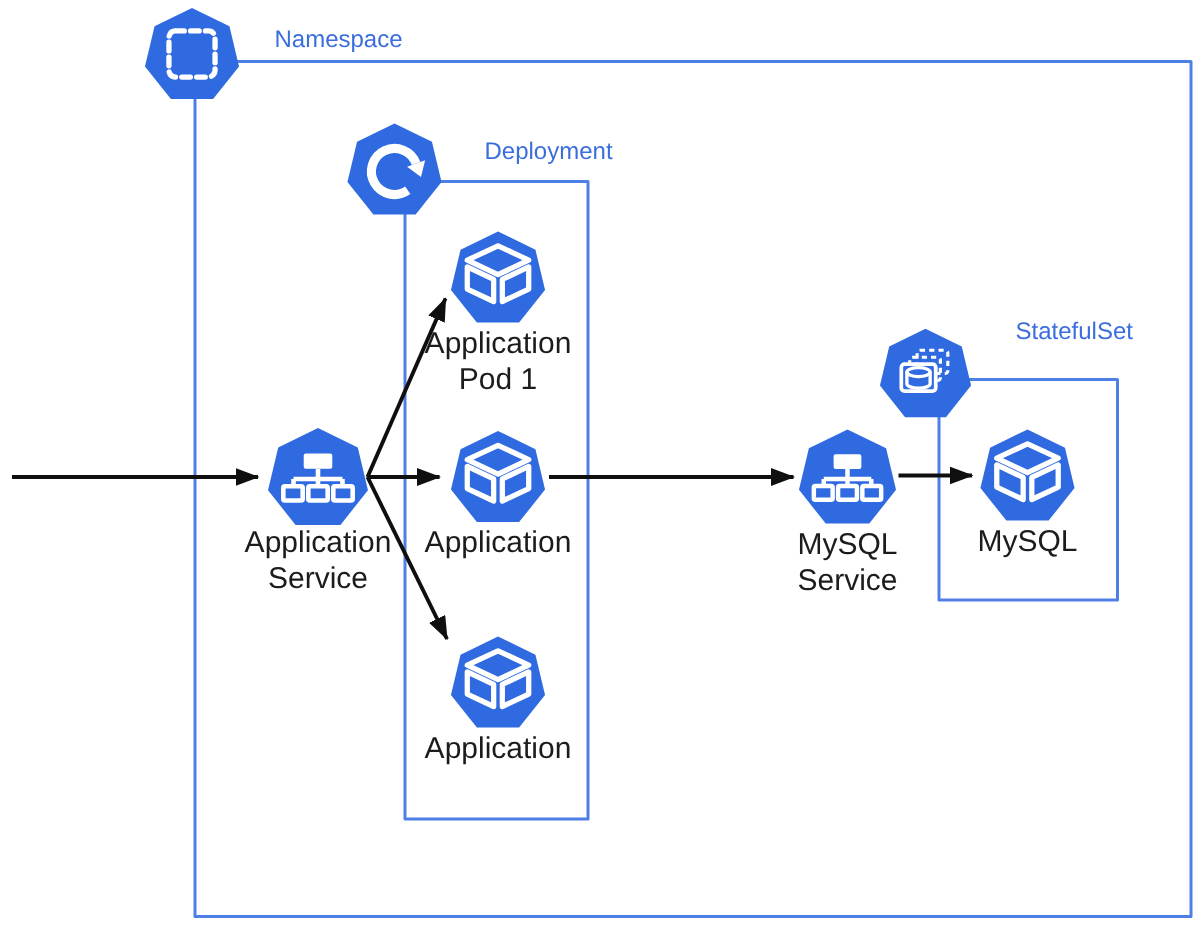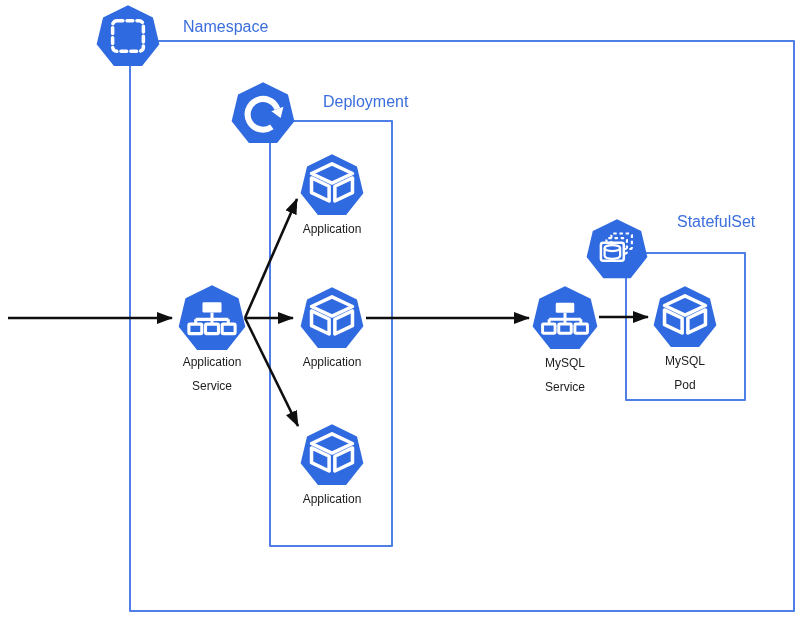--- a/index.html
+++ b/index.html
@@ -14,21 +14,21 @@
   .group-label{
     position:absolute;z-index:6;color:var(--group-label-blue,#3B6EDD);
     font-size:16px;line-height:20px;white-space:nowrap;margin-left:23px;
   }
   .node{position:absolute;z-index:5;}
   .hept-icon{position:absolute;z-index:5;display:block;}
   .node .hept-icon{position:relative;}
   .node-label{
     position:absolute;top:64px;left:50%;transform:translateX(-50%);
     width:150px;text-align:center;color:var(--node-label-dark,#1C1C1E);
-    font-size:12px;line-height:24px;z-index:6;
+    font-size:20px;line-height:24px;z-index:6;
   }
   .node-label.svc-offset{top:66px;}
   #arrow-layer{position:absolute;left:0;top:0;z-index:4;pointer-events:none;}
   .arrow-line{stroke:var(--arrow-black,#0F0F0F);stroke-width:2.6;fill:none;}
   .hept{fill:var(--icon-blue,#306AE0);}
   .glyph-stroke{stroke:#ffffff;fill:none;}
 </style>
 </head>
 <body>
 
@@ -115,20 +115,21 @@
       <div>Service</div>
     </div>
   </div>
 
   <div class="node" style="left:300px;top:153px">
     <svg class="hept-icon" width="64" height="64" viewBox="0 0 100 100">
         <use href="#icon-pod"></use>
       </svg>
     <div class="node-label">
       <div>Application</div>
+      <div>Pod 1</div>
     </div>
   </div>
 
   <div class="node" style="left:300px;top:286px">
     <svg class="hept-icon" width="64" height="64" viewBox="0 0 100 100">
         <use href="#icon-pod"></use>
       </svg>
     <div class="node-label">
       <div>Application</div>
     </div>
@@ -152,17 +153,16 @@
       <div>Service</div>
     </div>
   </div>
 
   <div class="node" style="left:653px;top:285px">
     <svg class="hept-icon" width="64" height="64" viewBox="0 0 100 100">
         <use href="#icon-pod"></use>
       </svg>
     <div class="node-label">
       <div>MySQL</div>
-      <div>Pod</div>
     </div>
   </div>
 
 </div>
 
 </body></html>

